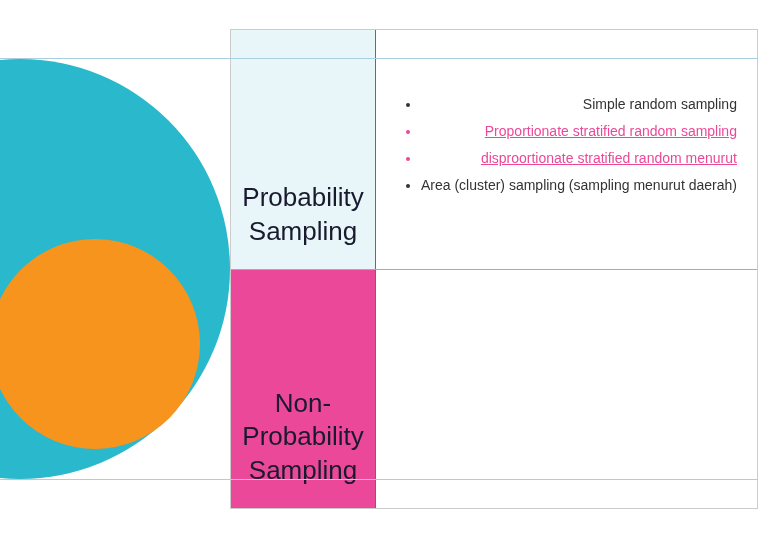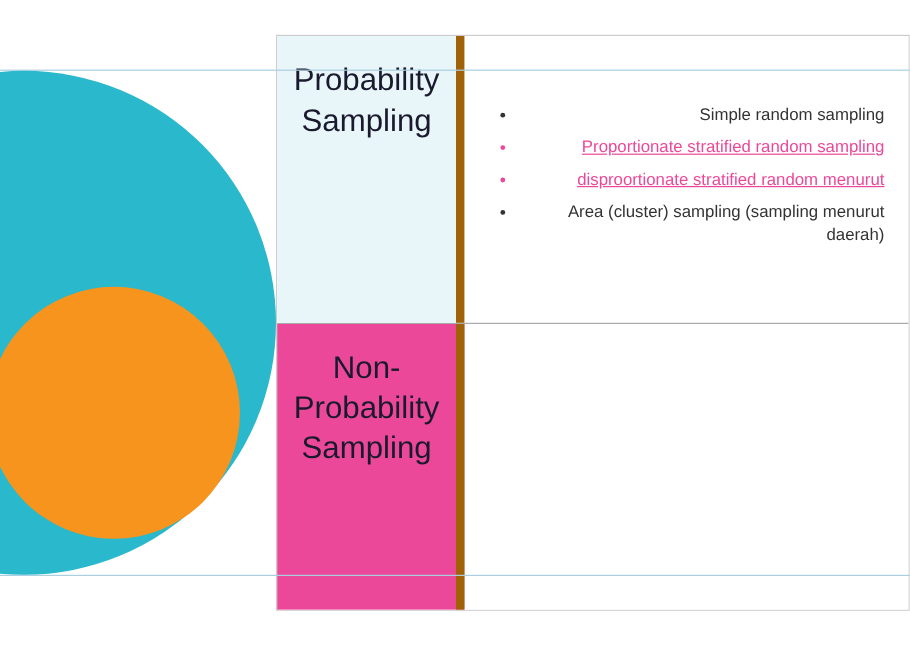--- a/index.html
+++ b/index.html
@@ -66,26 +66,26 @@
 
     
     .probability-section {
       flex: 1;
       display: flex;
       border-bottom: 1px solid #aaa;
       background: #fff;
     }
 
     .section-title {
-      width: 156px;
+      width: 145px;
       display: flex;
-      align-items: flex-start;
+      align-items: flex-end;
       justify-content: center;
       padding: 20px 10px;
-      border-right: 7px solid #a16207;
+      border-right: 1px solid #a16207;
       background: #e8f5f9;
     }
 
     .section-title h2 {
       font-size: 26px;
       font-weight: 400;
       color: #1a1a2e;
       text-align: center;
       line-height: 1.3;
     }

